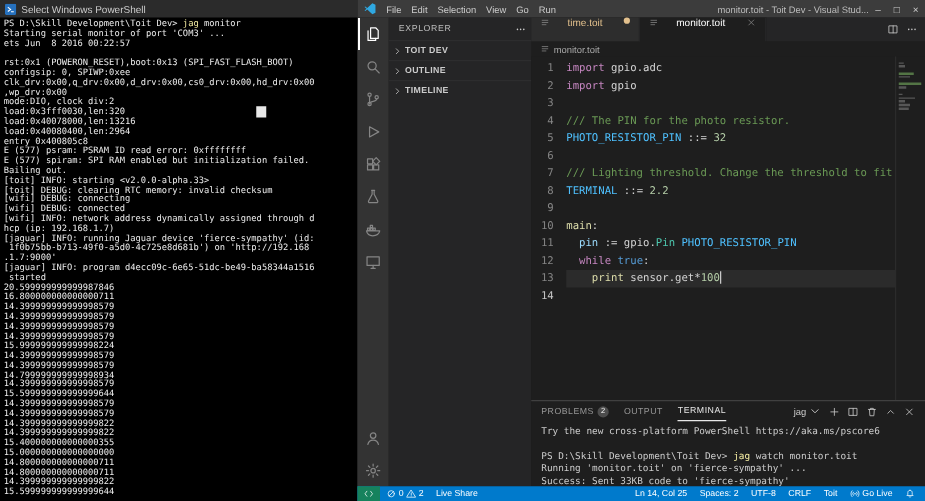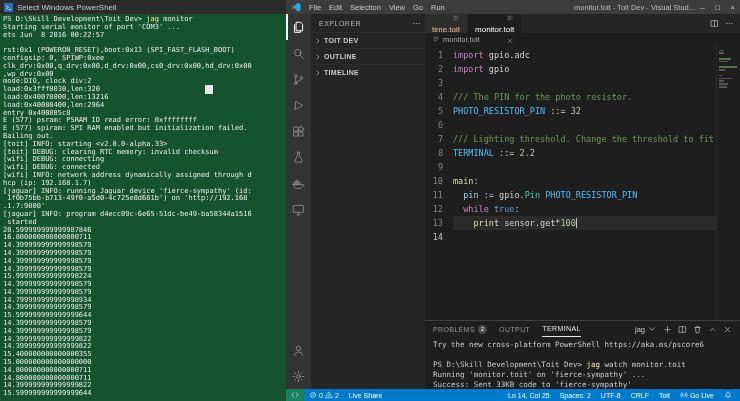--- a/index.html
+++ b/index.html
@@ -4,21 +4,21 @@
 <style>
   * { margin:0; padding:0; box-sizing:border-box; }
   html,body { width:740px; height:401px; overflow:hidden; background:#1e1e1e;
     font-family:"Liberation Sans", sans-serif; }
   #root { position:relative; width:740px; height:401px; }
 
   .icon { display:inline-flex; align-items:center; justify-content:center; width:10px; height:10px; }
   .icon svg { width:100%; height:100%; display:block; }
 
   
-  #ps-window { position:absolute; left:0; top:0; width:286px; height:401px; background:#14532d; }
+  #ps-window { position:absolute; left:0; top:0; width:286px; height:401px; background:#000000; }
   #ps-titlebar { height:14px; background:#2b2b2b; color:#cccccc; font-size:8px;
     display:flex; align-items:center; gap:4px; padding:0 4px; }
   #ps-icon { width:9px; height:9px; }
   #ps-body { position:relative; height:387px; overflow:hidden; padding:2px 3px;
     font-family:"DejaVu Sans Mono", monospace; font-size:7px; line-height:7.8px;
     color:#ededed; }
   #ps-lines .line { white-space:pre; height:7.8px; }
   #ps-selblock { position:absolute; left:205px; top:71px; width:8px; height:9px; background:#e8e8e8; }
   .c-y { color:#f9f1a5; }
 
@@ -52,22 +52,22 @@
   #explorer-actions { margin-left:auto; display:flex; gap:3px; color:#cccccc; }
   .hdr-act { display:inline-flex; align-items:center; }
   .hdr-act .icon { width:9px; height:9px; }
   .section { height:16px; display:flex; align-items:center; gap:2px; padding:0 3px;
     font-size:7px; font-weight:bold; letter-spacing:.3px; border-top:1px solid #2d2d2e; }
   .section .icon { width:8px; height:8px; color:#cccccc; }
 
   #editor-col { flex:1; display:flex; flex-direction:column; min-width:0; }
 
   #tabbar { height:19px; background:#252526; display:flex; flex:0 0 auto; font-size:8px; }
-  .tab { display:flex; align-items:flex-end; gap:3px; padding:0 7px; background:#2d2d2d;
-    color:#969696; border-right:1px solid #252526;flex-direction:column; }
+  .tab { display:flex; align-items:flex-start; gap:14px; padding:0 7px; background:#2d2d2d;
+    color:#969696; border-right:1px solid #252526; }
   .tab .icon { width:8px; height:8px; color:#8a8a8a; }
   .tab.active { background:#1e1e1e; color:#ffffff; }
   .tab-label.mod { color:#E2C08D; }
   .mod-dot { width:5px; height:5px; border-radius:50%; background:#E2C08D; margin-left:3px; }
   .tab-close { width:7px; height:7px; color:#c5c5c5; margin-left:3px; }
   #tab-actions { margin-left:auto; display:flex; align-items:center; gap:6px; padding:0 6px; color:#c5c5c5; }
 
   #breadcrumb { height:12px; display:flex; align-items:center; gap:3px; padding:0 7px;
     font-size:7.5px; color:#a9a9a9; flex:0 0 auto; }
   #bc-icon { width:8px; height:8px; color:#8a8a8a; }

